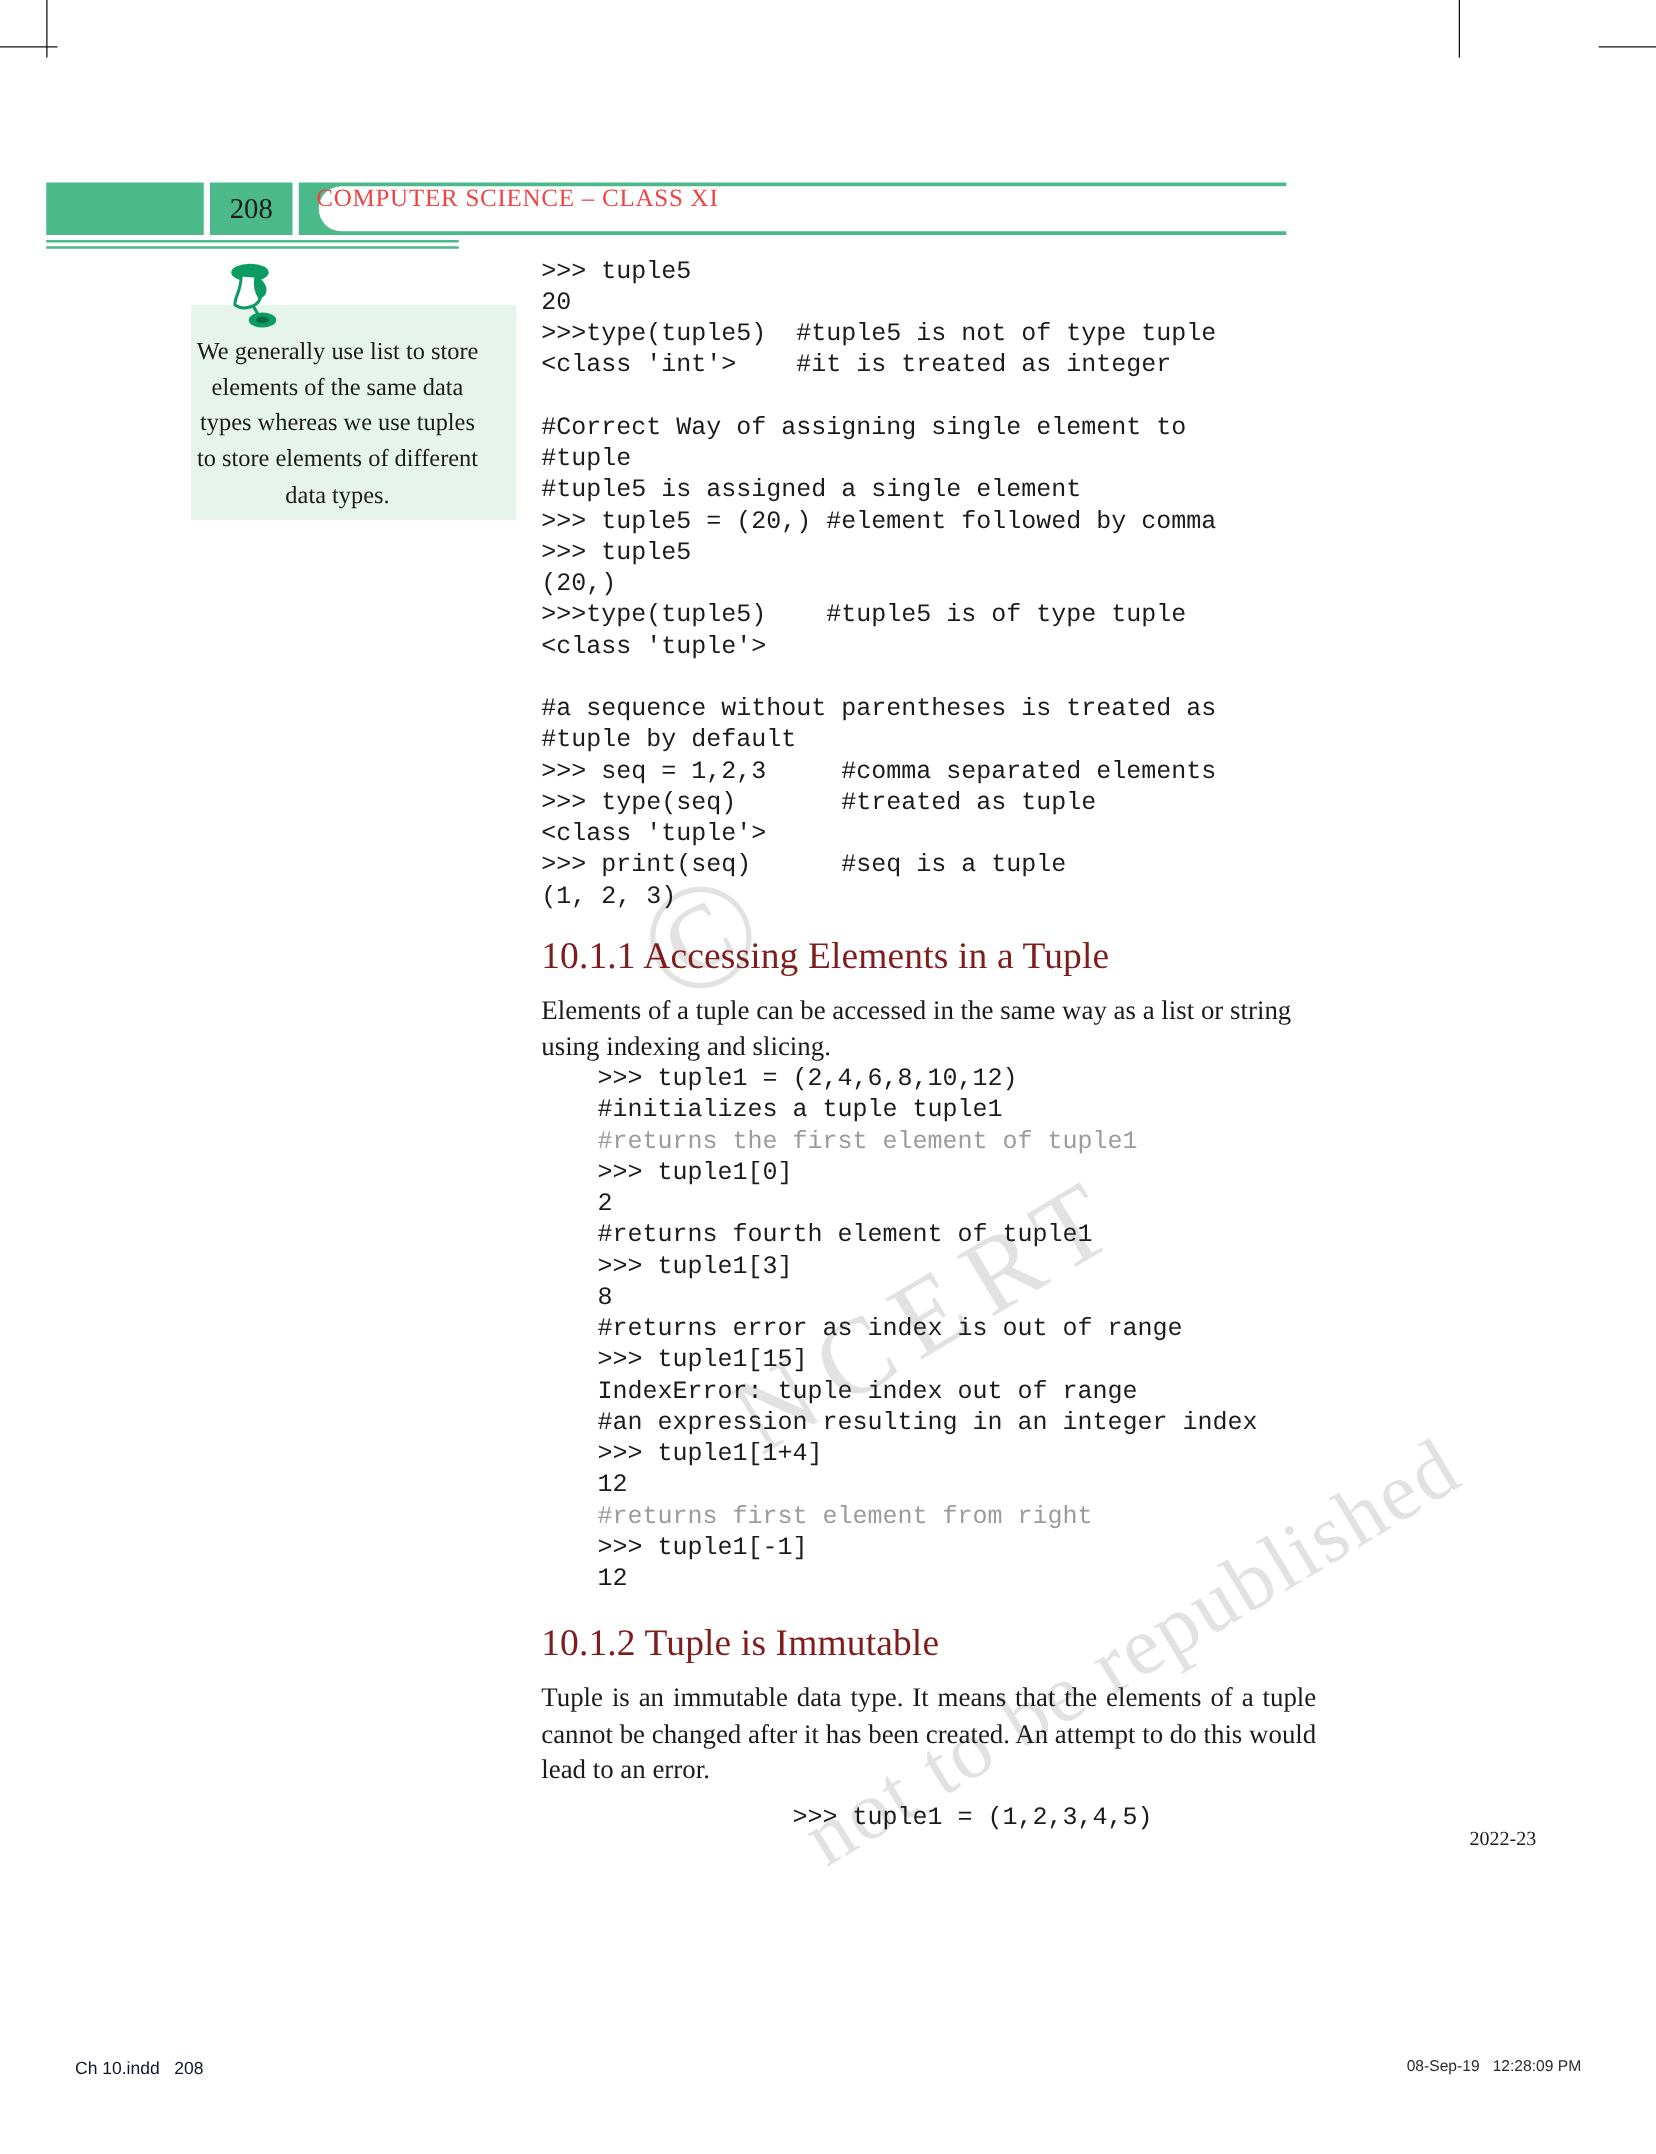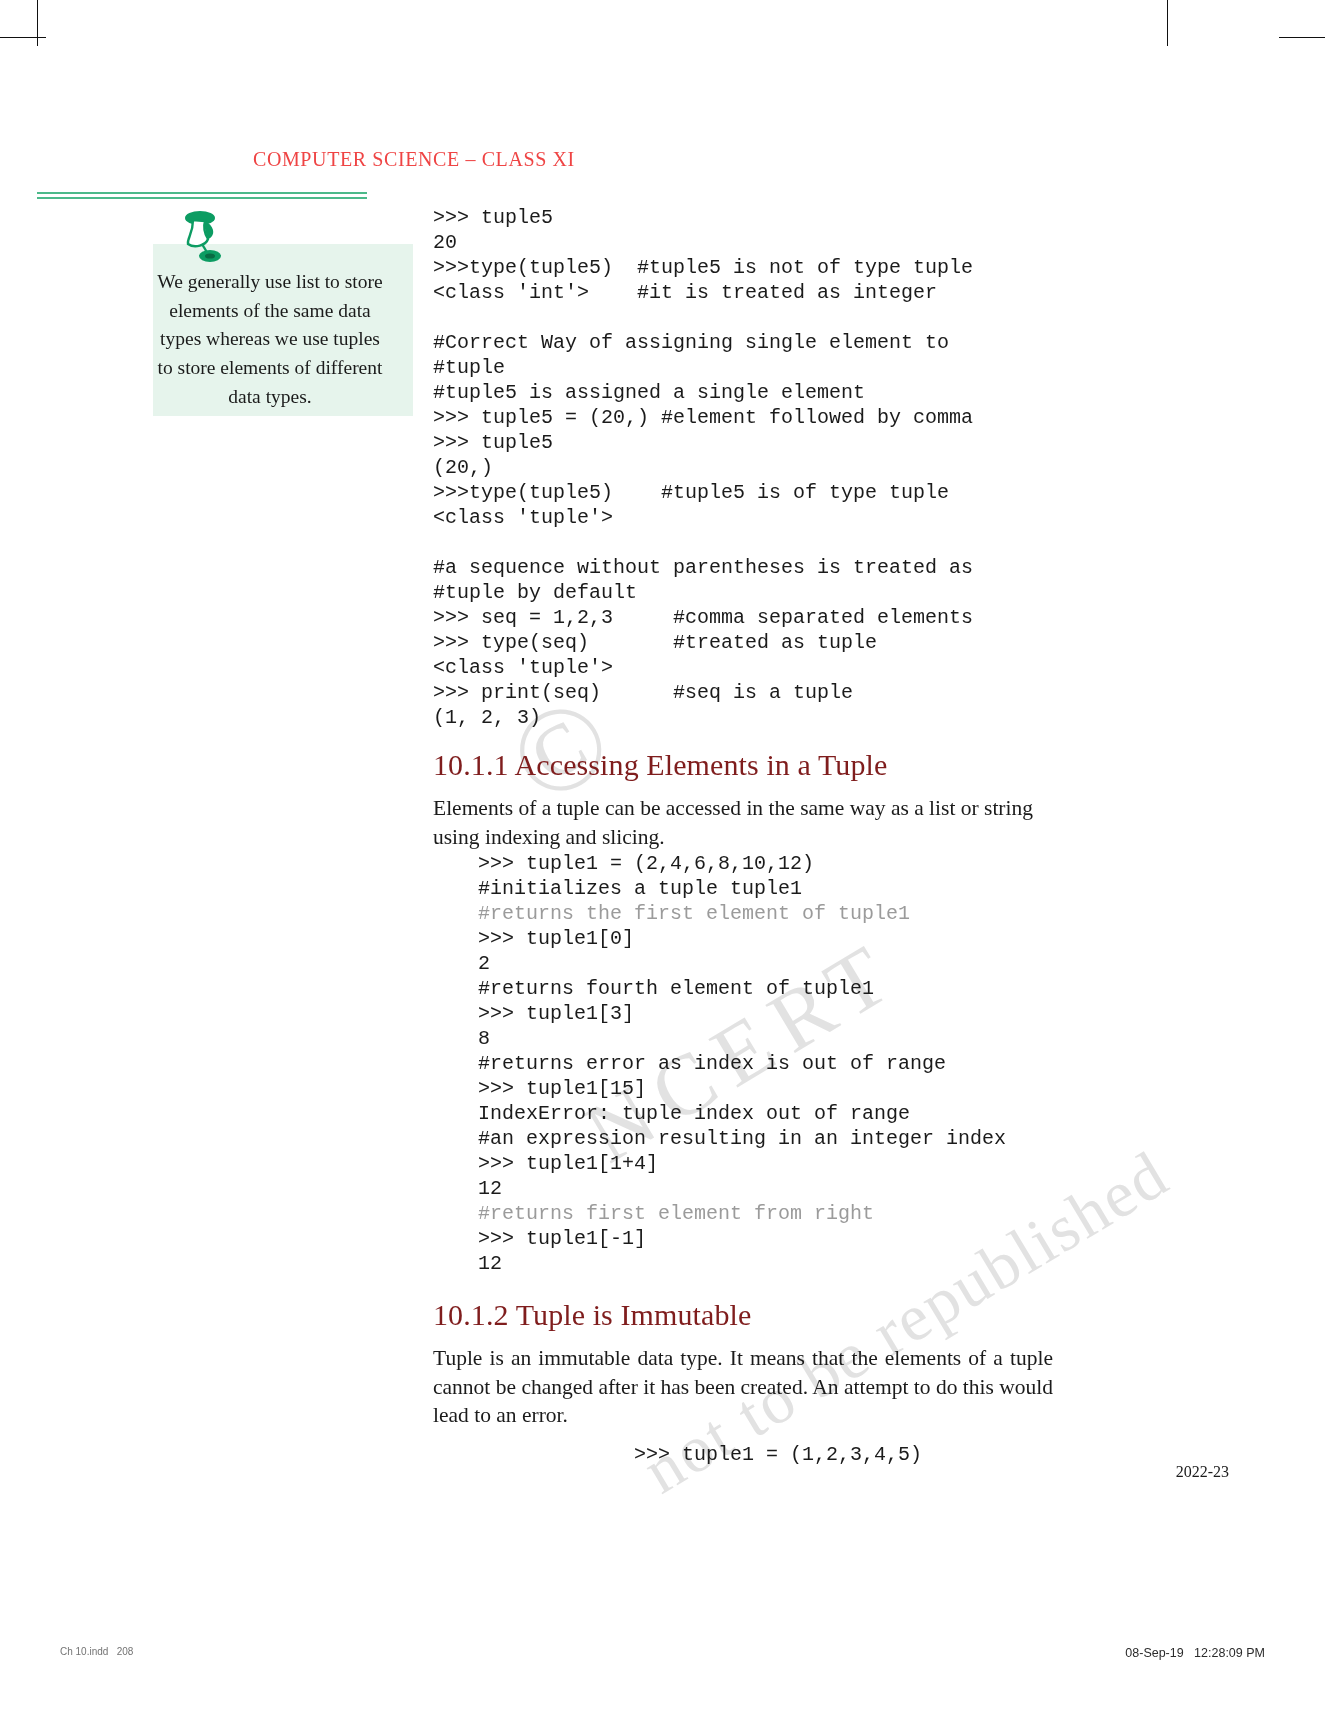--- a/index.html
+++ b/index.html
@@ -117,21 +117,21 @@
   
   .foot-center{
     position:absolute;left:0;top:1463px;width:1229px;
     text-align:right;
     font-family:"Liberation Serif",serif;
     font-size:16px;color:#1b1b1b;z-index:3;
   }
   .foot-left{
     position:absolute;left:60px;top:1646px;
     font-family:"Liberation Sans",sans-serif;
-    font-size:10px;color:#737373;z-index:3;white-space:pre;
+    font-size:14px;color:#0f172a;z-index:3;white-space:pre;
   }
   .foot-right{
     position:absolute;right:60px;top:1646px;
     font-family:"Liberation Sans",sans-serif;
     font-size:12.5px;color:#2b2b2b;z-index:3;white-space:pre;
   }
 </style>
 </head>
 <body>
 
@@ -141,20 +141,27 @@
   <div class="crop crop-v" style="left:1167px;top:0;"></div>
   <div class="crop crop-h" style="left:0;top:37px;"></div>
   <div class="crop crop-h" style="right:0;top:37px;"></div>
 
   <div class="watermark">
     <div style="text-align:center;"><span class="wm-c">©</span></div>
     <div style="text-align:center;letter-spacing:14px;">NCERT</div>
     <div style="text-align:center;font-size:66px;">not to be republished</div>
   </div>
 
+  <div class="header">
+    <div class="hdr-block hdr-b1"></div>
+    <div class="hdr-block hdr-b2"></div>
+    <div class="hdr-block hdr-b3"></div>
+    <div class="hdr-pill"></div>
+    <div class="hdr-pageno">208</div>
+  </div>
   <div class="hdr-title"><span>COMPUTER SCIENCE – CLASS XI</span></div>
   <div class="hdr-rule"></div>
   <div class="hdr-rule2"></div>
 
   <div class="notebox"></div>
   <svg class="pin" viewBox="0 0 62 62">
     <ellipse cx="25" cy="10" rx="15" ry="7" fill="#0c9c62"></ellipse>
     <path d="M18 12 C18 26, 12 30, 13 36 C20 41, 31 37, 33 31 C30 26, 28 20, 30 13 Z" fill="#ffffff" stroke="#0c9c62" stroke-width="2.4"></path>
     <path d="M30 13 C29 20, 31 26, 33 31 C36 30, 39 27, 38 22 C37 18, 34 15, 30 13 Z" fill="#0c9c62"></path>
     <line x1="27" y1="36" x2="33" y2="46" stroke="#0c9c62" stroke-width="2.4"></line>

